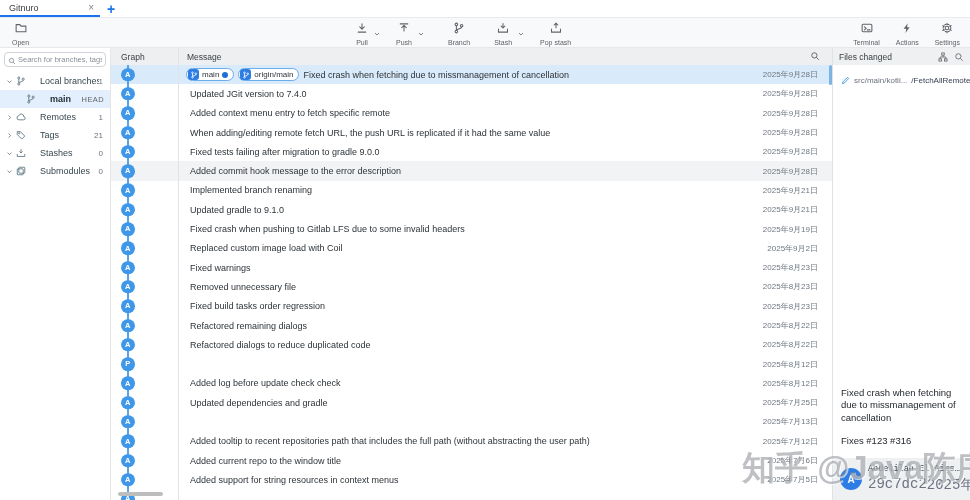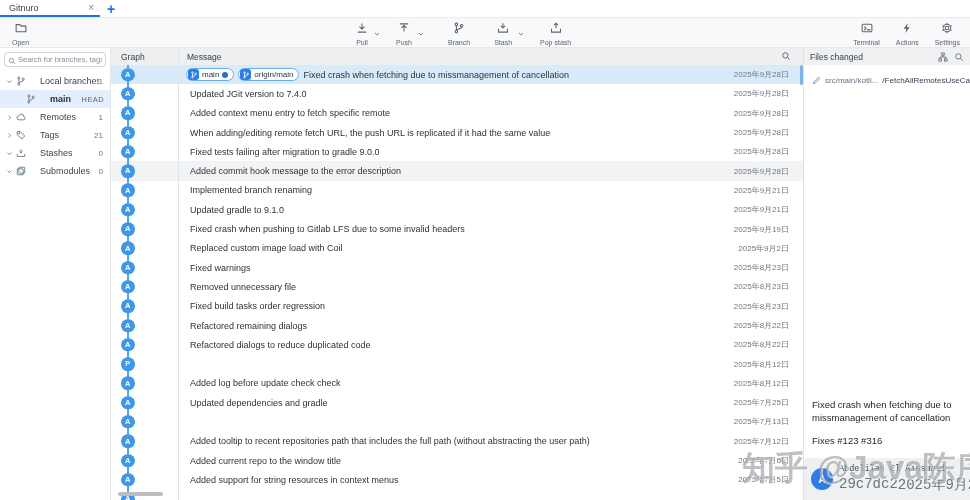--- a/index.html
+++ b/index.html
@@ -67,21 +67,21 @@
   .cdate { flex:0 0 auto; margin-left:auto; padding:0 14px 0 6px; font-size:8px; color:#6e7780; }
   .badge { display:inline-flex; align-items:center; gap:3px; height:13px; border:1px solid #6aacec; border-radius:7px; background:#fff; padding:0 5px 0 1px; flex:0 0 auto; }
   .badge-ic { width:11px; height:11px; border-radius:3px; background:#2e7de5; display:flex; align-items:center; justify-content:center; }
   .badge-ic svg { width:8px; height:8px; stroke:#fff; fill:none; stroke-width:1.6; }
   .badge-label { font-size:8px; color:#30363c; }
   .head-dot { width:6px; height:6px; border-radius:50%; background:#1f6fd6; }
   .hscroll { position:absolute; left:7px; bottom:4px; width:45px; height:4px; border-radius:2px; background:#bdbdbd; z-index:5; cursor:pointer; }
   .vscroll { position:absolute; right:0; top:17px; width:3px; height:20px; background:#7fb3e3; border-radius:2px; z-index:5; cursor:pointer; }
 
   
-  .rightpanel { width:167px; flex:0 0 auto; border-left:1px solid #dfe2e5; display:flex; flex-direction:column; background:#fff; }
+  .rightpanel { width:138px; flex:0 0 auto; border-left:1px solid #dfe2e5; display:flex; flex-direction:column; background:#fff; }
   .rp-header { height:17px; background:#eef0f2; display:flex; align-items:center; padding:0 6px; gap:6px; flex:0 0 auto; }
   .rp-title { font-size:8.5px; color:#3c4043; flex:1; }
   .rp-header svg { width:10px; height:10px; stroke:#5f6368; fill:none; stroke-width:1.3; cursor:pointer; }
   .file-row { display:flex; align-items:center; gap:4px; padding:6px 6px 4px 8px; cursor:pointer; white-space:nowrap; overflow:hidden; }
   .file-row svg { width:9px; height:9px; stroke:#1e88e5; fill:none; stroke-width:1.4; flex:0 0 auto; }
   .fp-prefix { font-size:8px; color:#6b7280; }
   .fp-name { font-size:8px; color:#374151; }
   .details { margin-top:auto; display:flex; flex-direction:column; }
   .d-msg { font-size:9.5px; color:#24292e; padding:0 8px; line-height:1.35; }
   .d-fixes { font-size:9.5px; color:#24292e; padding:10px 8px 12px 8px; }

